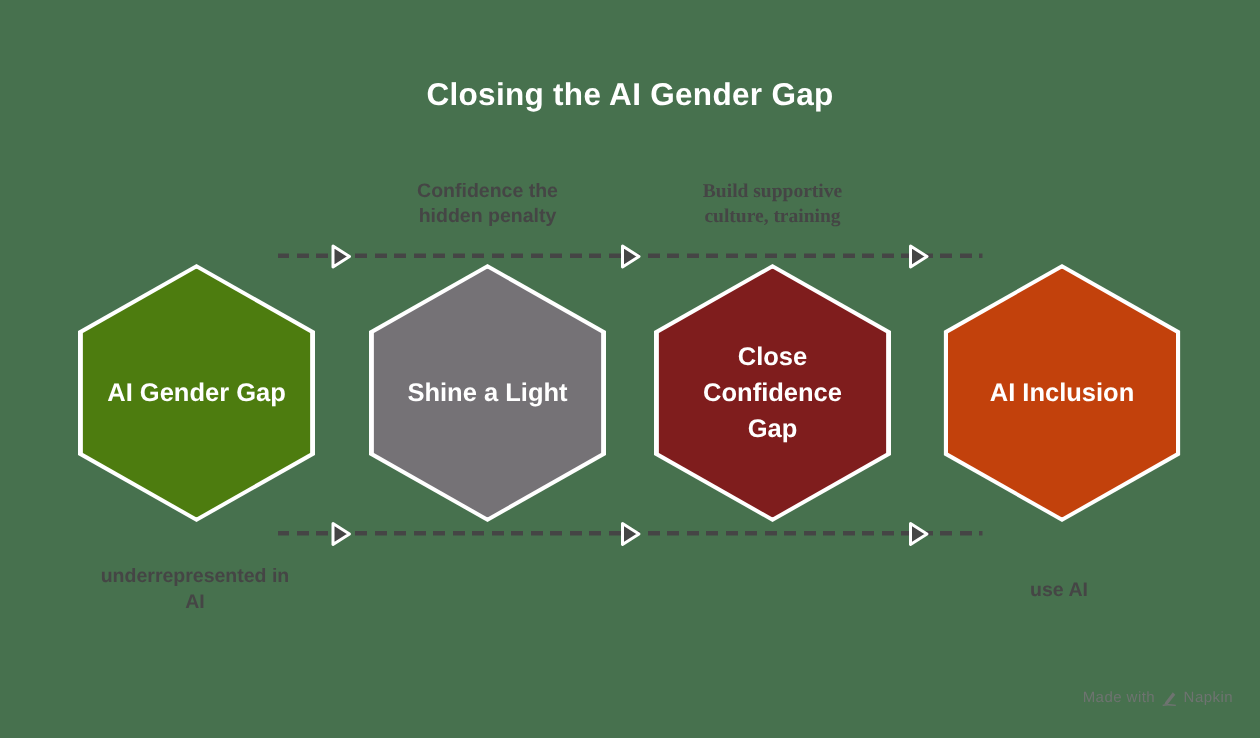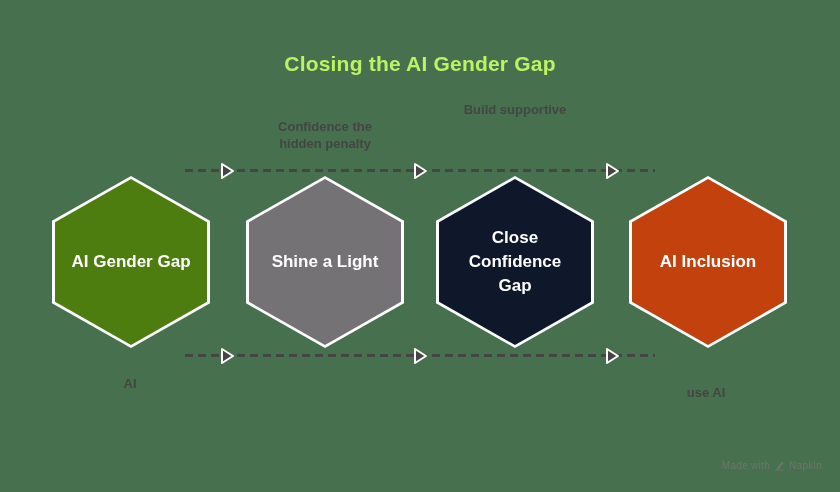--- a/index.html
+++ b/index.html
@@ -16,36 +16,36 @@
 
   .title {
     position: absolute;
     top: 52px;
     left: 0;
     width: 840px;
     text-align: center;
     font-size: 21px;
     line-height: 24px;
     font-weight: 700;
-    color: #bef264;
+    color: #ffffff;
     letter-spacing: 0.2px;
   }
 
   .note {
     position: absolute;
     width: 200px;
     text-align: center;
     font-size: 13px;
     line-height: 17px;
     font-weight: 600;
     color: #454545;
   }
   .note span { display: block; }
   .note-top-1 { top: 118px; left: 225px; }
-  .note-top-2 { top: 101px; left: 415px; }
+  .note-top-2 { top: 118px; left: 415px; font-family: Liberation Serif, serif; }
   .note-bottom-left  { top: 375px; left: 30px; }
   .note-bottom-right { top: 384px; left: 606px; }
 
   .dash-line {
     position: absolute;
     left: 185px;
     width: 470px;
     height: 3px;
     background-image: repeating-linear-gradient(90deg,
       #454545 0px, #454545 8px, transparent 8px, transparent 13px);
@@ -110,20 +110,21 @@
 <div class="stage" style="background-color: rgb(71, 113, 78);">
 
   <h1 class="title">Closing the AI Gender Gap</h1>
 
   <div class="note note-top-1">
     <span>Confidence the</span>
     <span>hidden penalty</span>
   </div>
   <div class="note note-top-2">
     <span>Build supportive</span>
+    <span>culture, training</span>
   </div>
 
   <div class="dash-line top"></div>
   <div class="dash-line bottom"></div>
 
   <svg class="arrowhead row-top col-1" viewBox="0 0 16 18">
     <polygon points="3,2 14,9 3,16" fill="#454545" stroke="#FFFFFF" stroke-width="2" stroke-linejoin="round"></polygon>
   </svg>
   <svg class="arrowhead row-top col-2" viewBox="0 0 16 18">
     <polygon points="3,2 14,9 3,16" fill="#454545" stroke="#FFFFFF" stroke-width="2" stroke-linejoin="round"></polygon>
@@ -146,31 +147,32 @@
     <div class="hex-inner" style="background-color: #4d7c0f;">
       <div class="hex-label">AI Gender Gap</div>
     </div>
   </div>
   <div class="hex hex-2">
     <div class="hex-inner" style="background-color: rgb(117, 114, 118);">
       <div class="hex-label">Shine a Light</div>
     </div>
   </div>
   <div class="hex hex-3">
-    <div class="hex-inner" style="background-color: #0f172a;">
+    <div class="hex-inner" style="background-color: #7f1d1d;">
       <div class="hex-label narrow">Close Confidence Gap</div>
     </div>
   </div>
   <div class="hex hex-4">
     <div class="hex-inner" style="background-color: #c2410c;">
       <div class="hex-label">AI Inclusion</div>
     </div>
   </div>
 
   <div class="note note-bottom-left">
+    <span>underrepresented in</span>
     <span>AI</span>
   </div>
   <div class="note note-bottom-right">
     <span>use AI</span>
   </div>
 
   <div class="watermark">
     <span>Made with</span>
     <svg class="pen" width="11" height="11" viewBox="0 0 12 12">
       <path d="M3.2 8.8 L8.6 1.6 L10.4 3.4 L5.0 10.2 L2.4 10.6 Z" fill="#6E7370"></path>

